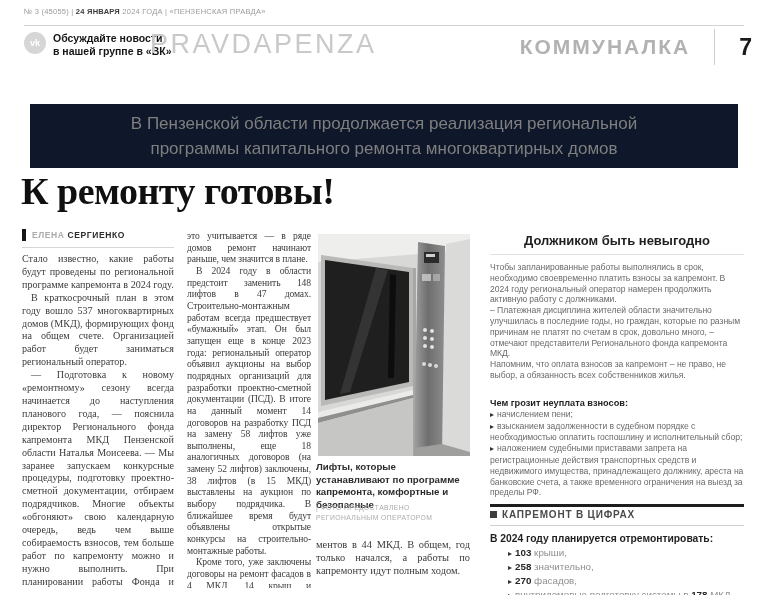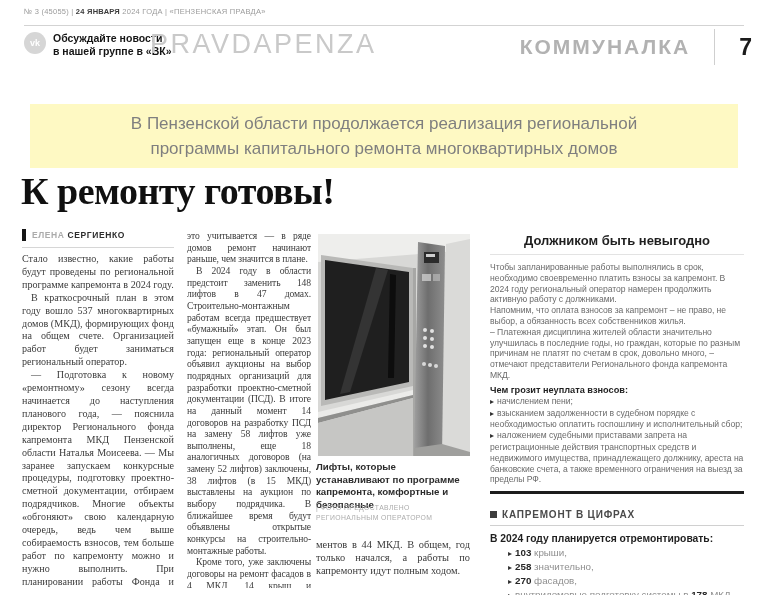--- a/index.html
+++ b/index.html
@@ -17,21 +17,21 @@
                display:flex; align-items:center; justify-content:center; }
   .vk-promo { position:absolute; left:53px; top:32px; font-size:10.5px; font-weight:bold; color:#151515; line-height:12.5px; }
   .brand-handle { position:absolute; left:150px; top:29px; font-size:27px; color:#c9c9c9; letter-spacing:2.5px; }
 
   .masthead-right { position:absolute; top:29px; right:16px; display:flex; align-items:center; height:36px; }
   .section-title { font-size:21px; font-weight:bold; color:#b2b2b2; letter-spacing:2px; }
   .mast-divider { width:1px; height:36px; background:#cfcfcf; margin:0 24px; }
   .page-number { font-size:23px; font-weight:bold; color:#1b1b1b; }
 
   
-  .deck { position:absolute; left:30px; top:104px; width:708px; height:64px; background:#fef9c3;
+  .deck { position:absolute; left:30px; top:104px; width:708px; height:64px; background:#0f172a;
           display:flex; flex-direction:column; align-items:center; justify-content:center;
           font-size:17px; line-height:25px; color:#7f7f7f; text-align:center; }
 
   
   .headline { position:absolute; left:21px; top:169px; font-family:"Liberation Serif", serif;
               font-weight:bold; font-size:38px; color:#101010; letter-spacing:-.5px; }
   .byline { position:absolute; left:22px; top:229px; display:flex; align-items:center;
             font-size:8.5px; font-weight:bold; letter-spacing:.6px; }
   .byline-bar { width:4px; height:12px; background:#161616; margin-right:6px; }
   .byline .first { color:#ababab; margin-right:3px; }
@@ -53,25 +53,25 @@
   .caption { position:absolute; left:316px; top:461px; width:156px;
              font-size:9.7px; line-height:12.6px; font-weight:bold; color:#2c2c2c; }
   .credit { position:absolute; left:316px; top:503px; width:156px;
             font-size:6.8px; line-height:10px; color:#ababab; letter-spacing:.4px; text-transform:uppercase; }
 
   
   .sidebar { position:absolute; left:490px; top:233px; width:254px; }
   .sb-title { font-size:13px; font-weight:bold; color:#1f1f1f;text-align:center; }
   .title-rule { height:1px; background:#e3e3e3; margin:6px 0 7px; }
   .sb-text { font-size:8.6px; line-height:10.8px; color:#6b6b6b; letter-spacing:-.05px; }
-  .sb-sub { font-size:9.2px; font-weight:bold; color:#1f1f1f; line-height:12px; margin-top:3px; }
+  .sb-sub { font-size:9.2px; font-weight:bold; color:#1f1f1f; line-height:12px; margin-top:16px; }
   .sb-bullet { font-size:8.6px; line-height:10.8px; color:#6b6b6b; letter-spacing:-.05px; }
   .arrow { color:#2f2f2f; margin-right:3px; font-size:8px; }
   .black-rule { height:3px; background:#1d1d1d; margin-top:6px; }
-  .kicker { display:flex; align-items:center; gap:5px; padding:15px 0 5px;
+  .kicker { display:flex; align-items:center; gap:5px; padding:2px 0 5px;
             font-size:10px; font-weight:bold; letter-spacing:.8px; color:#4a4a4a; }
   .kicker-square { width:7px; height:7px; background:#3d3d3d; }
   .thin-rule { height:1px; background:#d0d0d0; }
   .fig-intro { margin-top:6px; font-size:10.3px; font-weight:bold; color:#1f1f1f; line-height:13px; }
   .fig-list { margin-top:2px; }
   .fig-item { padding-left:18px; font-size:9.8px; line-height:12.8px; color:#8f8f8f; }
   .fig-item b { color:#262626; }
 </style>
 </head>
 <body>
@@ -160,22 +160,22 @@
 
   <div class="col3-text body-serif">
     <p>ментов в 44 МКД. В общем, год только начался, а работы по капремонту идут полным ходом.</p>
   </div>
 
   <div class="sidebar">
     <div class="sb-title">Должником быть невыгодно</div>
     <div class="title-rule"></div>
     <div class="sb-text">
       <p>Чтобы запланированные работы выполнялись в срок, необходимо своевременно платить взносы за капремонт. В 2024 году региональный оператор намерен продолжить активную работу с должниками.</p>
+      <p>– Платежная дисциплина жителей области значительно улучшилась в последние годы, но граждан, которые по разным причинам не платят по счетам в срок, довольно много, – отмечают представители Регионального фонда капремонта МКД.</p>
       <p>Напомним, что оплата взносов за капремонт – не право, не выбор, а обязанность всех собственников жилья.</p>
-      <p>– Платежная дисциплина жителей области значительно улучшилась в последние годы, но граждан, которые по разным причинам не платят по счетам в срок, довольно много, – отмечают представители Регионального фонда капремонта МКД.</p>
     </div>
     <div class="sb-sub">Чем грозит неуплата взносов:</div>
     <div class="sb-bullet"><span class="arrow">▸</span><span>начислением пени;</span></div>
     <div class="sb-bullet"><span class="arrow">▸</span><span>взысканием задолженности в судебном порядке с необходимостью оплатить госпошлину и исполнительный сбор;</span></div>
     <div class="sb-bullet"><span class="arrow">▸</span><span>наложением судебными приставами запрета на регистрационные действия транспортных средств и недвижимого имущества, принадлежащего должнику, ареста на банковские счета, а также временного ограничения на выезд за пределы РФ.</span></div>
 
     <div class="black-rule"></div>
     <div class="kicker">
       <span class="kicker-square"></span>
       <span>КАПРЕМОНТ В ЦИФРАХ</span>

